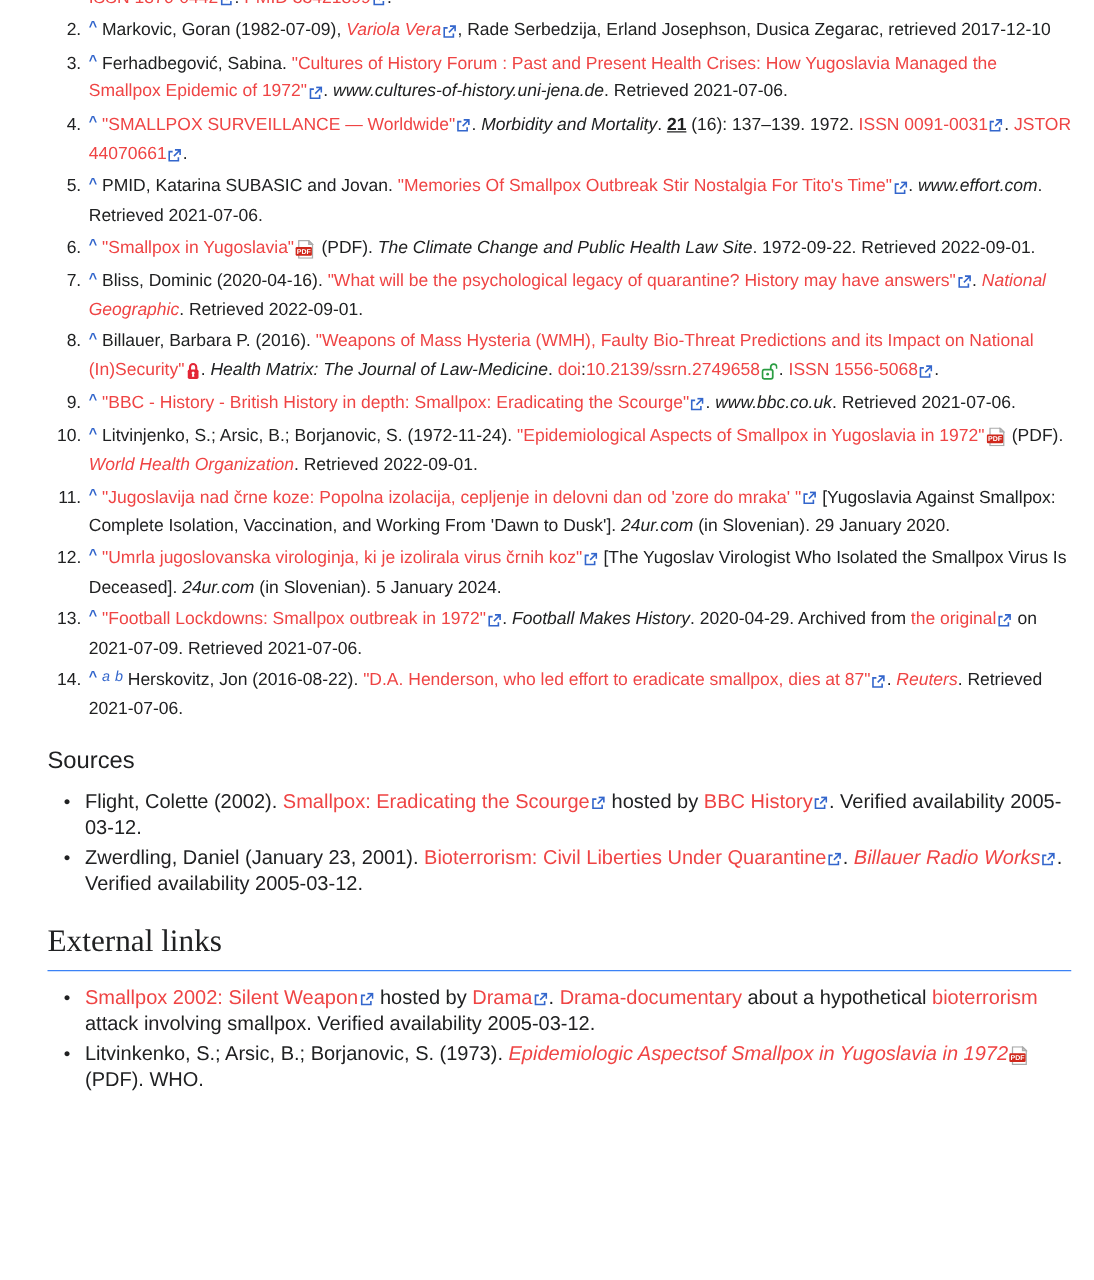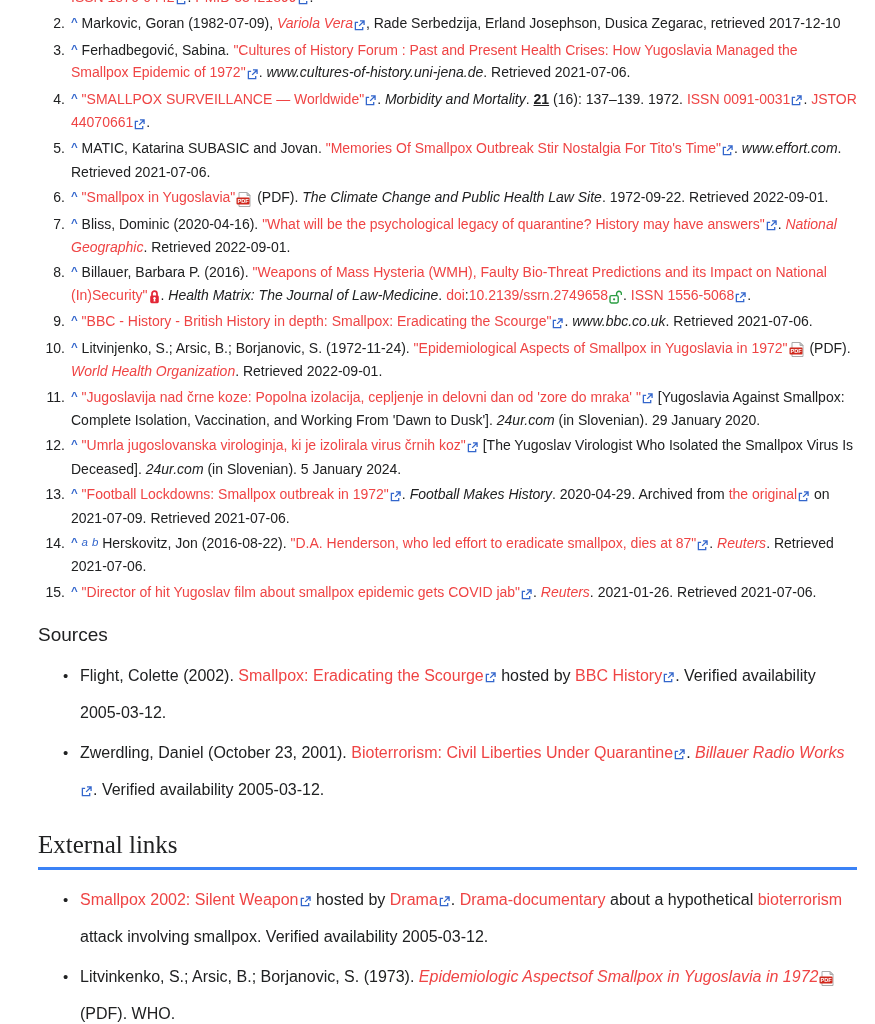--- a/index.html
+++ b/index.html
@@ -18,23 +18,23 @@
   a.sup.it{font-weight:normal;}
   .it{font-style:italic;}
   b{font-weight:bold;text-decoration:underline;}
   .icon{display:inline-block;vertical-align:-1px;margin:0 1px;}
   .icon svg{display:inline-block;vertical-align:middle;}
   .star{color:#f5c518;font-size:14px;line-height:1;}
   
   h3.src-head{font-size:19px;font-weight:400;margin:20px 0 12px 0;color:#202122;
     font-family:"Liberation Sans",sans-serif;}
   h2.ext-head{font-family:"Liberation Serif",serif;font-weight:400;font-size:25px;
-    color:#202122;margin:22px 0 12px 0;padding-bottom:8px;border-bottom:3px solid #3b82f6;}
+    color:#202122;margin:22px 0 12px 0;padding-bottom:8px;border-bottom:1px solid #3b82f6;}
   
-  .blist{margin:0 0 0 42px;font-size:16px;line-height:36px;}
+  .blist{margin:0 0 0 30px;font-size:16px;line-height:20px;}
   .b-item{position:relative;margin-bottom:4px;}
   .b-item::before{content:"•";position:absolute;left:-17px;top:0;color:#202122;font-size:15px;}
 </style>
 </head>
 <body>
 
 <div class="page">
   <div class="refs" id="refs-list">
       <div class="ref-item"><span class="ref-num"></span><a href="#" class="lnk">ISSN 1876-0442</a><span class="icon"><svg width="11" height="11" viewBox="0 0 12 12">
             <path fill="none" stroke="#3366cc" stroke-width="1.4" d="M4.5 2.5H1.5v8h8V7.5"></path>
@@ -54,21 +54,21 @@
       <div class="ref-item"><span class="ref-num">4.</span><a href="#" class="sup">^</a><span> </span><a href="#" class="lnk">"SMALLPOX SURVEILLANCE — Worldwide"</a><span class="icon"><svg width="11" height="11" viewBox="0 0 12 12">
             <path fill="none" stroke="#3366cc" stroke-width="1.4" d="M4.5 2.5H1.5v8h8V7.5"></path>
             <path fill="none" stroke="#3366cc" stroke-width="1.4" d="M6.5 1h4.5v4.5M10.7 1.3L5.6 6.4"></path>
           </svg></span><span>. </span><span class="it">Morbidity and Mortality</span><span>. </span><b>21</b><span> (16): 137–139. 1972. </span><a href="#" class="lnk">ISSN 0091-0031</a><span class="icon"><svg width="11" height="11" viewBox="0 0 12 12">
             <path fill="none" stroke="#3366cc" stroke-width="1.4" d="M4.5 2.5H1.5v8h8V7.5"></path>
             <path fill="none" stroke="#3366cc" stroke-width="1.4" d="M6.5 1h4.5v4.5M10.7 1.3L5.6 6.4"></path>
           </svg></span><span>. </span><a href="#" class="lnk">JSTOR 44070661</a><span class="icon"><svg width="11" height="11" viewBox="0 0 12 12">
             <path fill="none" stroke="#3366cc" stroke-width="1.4" d="M4.5 2.5H1.5v8h8V7.5"></path>
             <path fill="none" stroke="#3366cc" stroke-width="1.4" d="M6.5 1h4.5v4.5M10.7 1.3L5.6 6.4"></path>
           </svg></span><span>.</span></div>
-      <div class="ref-item"><span class="ref-num">5.</span><a href="#" class="sup">^</a><span> MATIC, Katarina SUBASIC and Jovan. </span><a href="#" class="lnk">"Memories Of Smallpox Outbreak Stir Nostalgia For Tito's Time"</a><span class="icon"><svg width="11" height="11" viewBox="0 0 12 12">
+      <div class="ref-item"><span class="ref-num">5.</span><a href="#" class="sup">^</a><span> PMID, Katarina SUBASIC and Jovan. </span><a href="#" class="lnk">"Memories Of Smallpox Outbreak Stir Nostalgia For Tito's Time"</a><span class="icon"><svg width="11" height="11" viewBox="0 0 12 12">
             <path fill="none" stroke="#3366cc" stroke-width="1.4" d="M4.5 2.5H1.5v8h8V7.5"></path>
             <path fill="none" stroke="#3366cc" stroke-width="1.4" d="M6.5 1h4.5v4.5M10.7 1.3L5.6 6.4"></path>
           </svg></span><span>. </span><span class="it">www.effort.com</span><span>. Retrieved 2021-07-06.</span></div>
       <div class="ref-item"><span class="ref-num">6.</span><a href="#" class="sup">^</a><span> </span><a href="#" class="lnk">"Smallpox in Yugoslavia"</a><span class="icon"><svg width="16" height="15" viewBox="0 0 16 15">
             <path d="M3 0.5h8l3 3v11H3z" fill="#fff" stroke="#aaa"></path>
             <path d="M11 0.5l3 3h-3z" fill="#ccc" stroke="#aaa"></path>
             <rect x="0.5" y="5.5" width="13" height="7" rx="1" fill="#d0281c"></rect>
             <text x="7" y="11" font-size="5.6" font-weight="bold" fill="#fff" text-anchor="middle" font-family="Liberation Sans, sans-serif">PDF</text>
           </svg></span><span> (PDF). </span><span class="it">The Climate Change and Public Health Law Site</span><span>. 1972-09-22. Retrieved 2022-09-01.</span></div>
       <div class="ref-item"><span class="ref-num">7.</span><a href="#" class="sup">^</a><span> Bliss, Dominic (2020-04-16). </span><a href="#" class="lnk">"What will be the psychological legacy of quarantine? History may have answers"</a><span class="icon"><svg width="11" height="11" viewBox="0 0 12 12">
@@ -110,36 +110,32 @@
             <path fill="none" stroke="#3366cc" stroke-width="1.4" d="M4.5 2.5H1.5v8h8V7.5"></path>
             <path fill="none" stroke="#3366cc" stroke-width="1.4" d="M6.5 1h4.5v4.5M10.7 1.3L5.6 6.4"></path>
           </svg></span><span>. </span><span class="it">Football Makes History</span><span>. 2020-04-29. Archived from </span><a href="#" class="lnk">the original</a><span class="icon"><svg width="11" height="11" viewBox="0 0 12 12">
             <path fill="none" stroke="#3366cc" stroke-width="1.4" d="M4.5 2.5H1.5v8h8V7.5"></path>
             <path fill="none" stroke="#3366cc" stroke-width="1.4" d="M6.5 1h4.5v4.5M10.7 1.3L5.6 6.4"></path>
           </svg></span><span> on 2021-07-09. Retrieved 2021-07-06.</span></div>
       <div class="ref-item"><span class="ref-num">14.</span><a href="#" class="sup">^</a><span> </span><a href="#" class="sup it">a</a><span> </span><a href="#" class="sup it">b</a><span> Herskovitz, Jon (2016-08-22). </span><a href="#" class="lnk">"D.A. Henderson, who led effort to eradicate smallpox, dies at 87"</a><span class="icon"><svg width="11" height="11" viewBox="0 0 12 12">
             <path fill="none" stroke="#3366cc" stroke-width="1.4" d="M4.5 2.5H1.5v8h8V7.5"></path>
             <path fill="none" stroke="#3366cc" stroke-width="1.4" d="M6.5 1h4.5v4.5M10.7 1.3L5.6 6.4"></path>
           </svg></span><span>. </span><a href="#" class="lnk it">Reuters</a><span>. Retrieved 2021-07-06.</span></div>
-      <div class="ref-item"><span class="ref-num">15.</span><a href="#" class="sup">^</a><span> </span><a href="#" class="lnk">"Director of hit Yugoslav film about smallpox epidemic gets COVID jab"</a><span class="icon"><svg width="11" height="11" viewBox="0 0 12 12">
-            <path fill="none" stroke="#3366cc" stroke-width="1.4" d="M4.5 2.5H1.5v8h8V7.5"></path>
-            <path fill="none" stroke="#3366cc" stroke-width="1.4" d="M6.5 1h4.5v4.5M10.7 1.3L5.6 6.4"></path>
-          </svg></span><span>. </span><a href="#" class="lnk it">Reuters</a><span>. 2021-01-26. Retrieved 2021-07-06.</span></div>
     </div>
 
   <h3 class="src-head">Sources</h3>
   <div class="blist" id="sources-list">
       <div class="b-item"><span>Flight, Colette (2002). </span><a href="#" class="lnk">Smallpox: Eradicating the Scourge</a><span class="icon"><svg width="11" height="11" viewBox="0 0 12 12">
             <path fill="none" stroke="#3366cc" stroke-width="1.4" d="M4.5 2.5H1.5v8h8V7.5"></path>
             <path fill="none" stroke="#3366cc" stroke-width="1.4" d="M6.5 1h4.5v4.5M10.7 1.3L5.6 6.4"></path>
           </svg></span><span> hosted by </span><a href="#" class="lnk">BBC History</a><span class="icon"><svg width="11" height="11" viewBox="0 0 12 12">
             <path fill="none" stroke="#3366cc" stroke-width="1.4" d="M4.5 2.5H1.5v8h8V7.5"></path>
             <path fill="none" stroke="#3366cc" stroke-width="1.4" d="M6.5 1h4.5v4.5M10.7 1.3L5.6 6.4"></path>
           </svg></span><span>. Verified availability 2005-03-12.</span></div>
-      <div class="b-item"><span>Zwerdling, Daniel (October 23, 2001). </span><a href="#" class="lnk">Bioterrorism: Civil Liberties Under Quarantine</a><span class="icon"><svg width="11" height="11" viewBox="0 0 12 12">
+      <div class="b-item"><span>Zwerdling, Daniel (January 23, 2001). </span><a href="#" class="lnk">Bioterrorism: Civil Liberties Under Quarantine</a><span class="icon"><svg width="11" height="11" viewBox="0 0 12 12">
             <path fill="none" stroke="#3366cc" stroke-width="1.4" d="M4.5 2.5H1.5v8h8V7.5"></path>
             <path fill="none" stroke="#3366cc" stroke-width="1.4" d="M6.5 1h4.5v4.5M10.7 1.3L5.6 6.4"></path>
           </svg></span><span>. </span><a href="#" class="lnk it">Billauer Radio Works</a><span class="icon"><svg width="11" height="11" viewBox="0 0 12 12">
             <path fill="none" stroke="#3366cc" stroke-width="1.4" d="M4.5 2.5H1.5v8h8V7.5"></path>
             <path fill="none" stroke="#3366cc" stroke-width="1.4" d="M6.5 1h4.5v4.5M10.7 1.3L5.6 6.4"></path>
           </svg></span><span>. Verified availability 2005-03-12.</span></div>
     </div>
 
   <h2 class="ext-head">External links</h2>
   <div class="blist" id="external-list">

